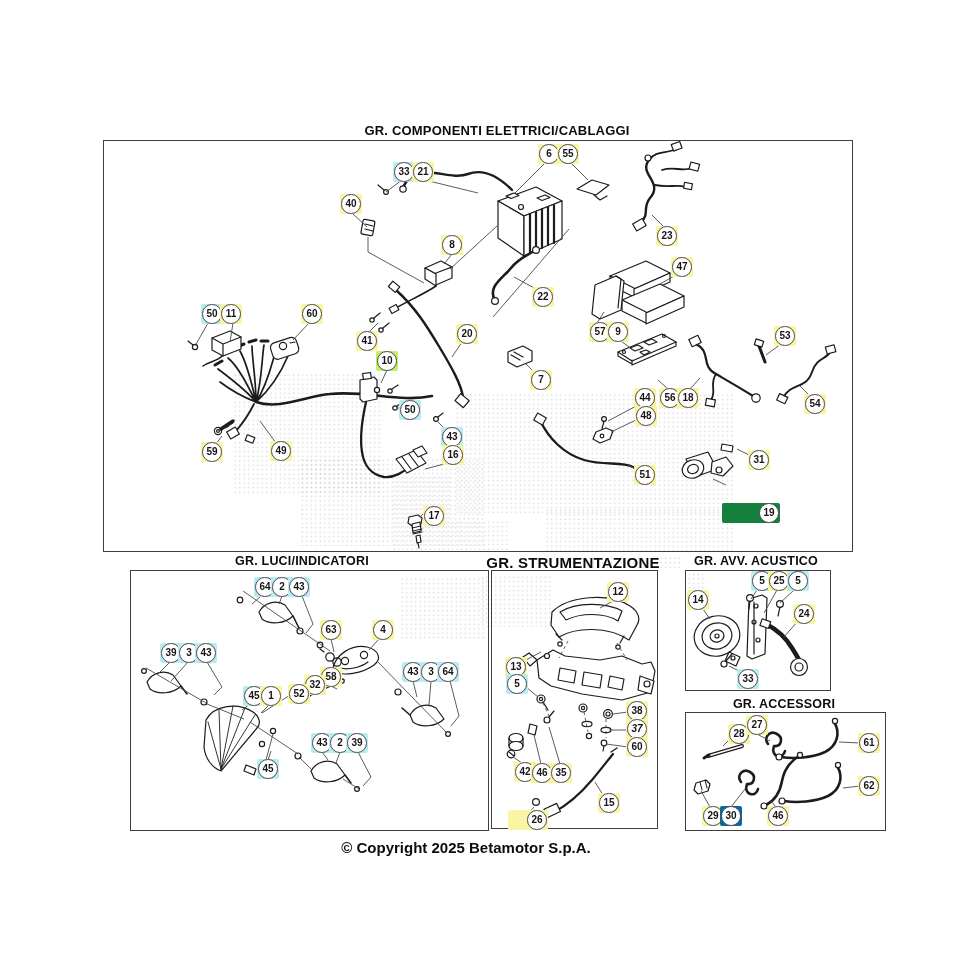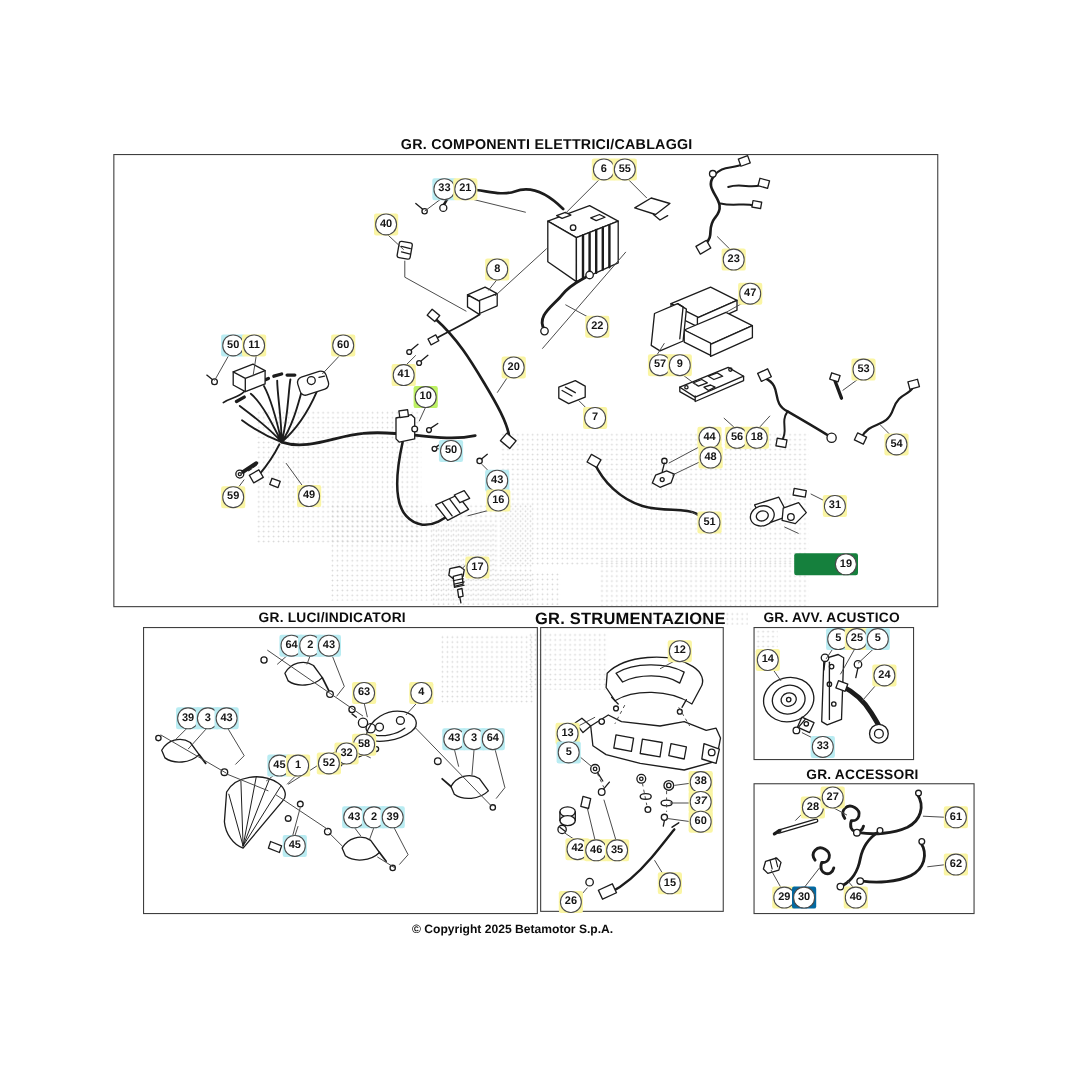--- a/index.html
+++ b/index.html
@@ -1,21 +1,21 @@
 <!DOCTYPE html>
 <html><head>
 <meta charset="utf-8">
 <style>
   html,body{margin:0;padding:0;background:#fff;}
   .stage{position:relative;width:893px;height:980px;background:#fff;overflow:hidden;
          font-family:"Liberation Sans", sans-serif;color:#111;}
   .box{position:absolute;border:1.5px solid #3f3f3f;}
   .title{position:absolute;transform:translateX(-50%);font-weight:bold;font-size:13px;
          white-space:nowrap;letter-spacing:.2px;color:#0c0c0c;}
-  .copyright{position:absolute;transform:translateX(-50%);font-weight:bold;font-size:11px;
+  .copyright{position:absolute;transform:translateX(-50%);font-weight:bold;font-size:15px;
          white-space:nowrap;color:#0c0c0c;}
   .dots{position:absolute;background-image:radial-gradient(circle,#b5b5b5 .8px,transparent .95px);
         background-size:4.5px 4.5px;opacity:.55;pointer-events:none;}
   svg.art{position:absolute;left:0;top:0;pointer-events:none;}
   .callout{position:absolute;width:22px;height:20px;display:flex;align-items:center;
            justify-content:center;border-radius:2px;cursor:pointer;}
   .callout .num{width:17.5px;height:17.5px;border:1.4px solid #4a4a4a;border-radius:50%;
            background:#fff;display:flex;align-items:center;justify-content:center;
            font-size:10px;font-weight:bold;color:#151515;line-height:1;}
 </style>
@@ -590,21 +590,21 @@
       </div>
       <div class="callout" style="left: 531px; top: 763px; background: rgb(250, 245, 163);">
         <span class="num">46</span>
       </div>
       <div class="callout" style="left: 550px; top: 763px; background: rgb(250, 245, 163);">
         <span class="num">35</span>
       </div>
       <div class="callout" style="left: 598px; top: 793px; background: rgb(250, 245, 163);">
         <span class="num">15</span>
       </div>
-      <div class="callout" style="left: 508px; top: 810px; background: rgb(250, 245, 163);">
+      <div class="callout" style="left: 508px; top: 810px; background: rgb(250, 245, 163); padding-left: 18px;">
         <span class="num">26</span>
       </div>
       <div class="callout" style="left: 751px; top: 571px; background: rgb(185, 236, 242);">
         <span class="num">5</span>
       </div>
       <div class="callout" style="left: 768px; top: 571px; background: rgb(250, 245, 163);">
         <span class="num">25</span>
       </div>
       <div class="callout" style="left: 787px; top: 571px; background: rgb(185, 236, 242);">
         <span class="num">5</span>

